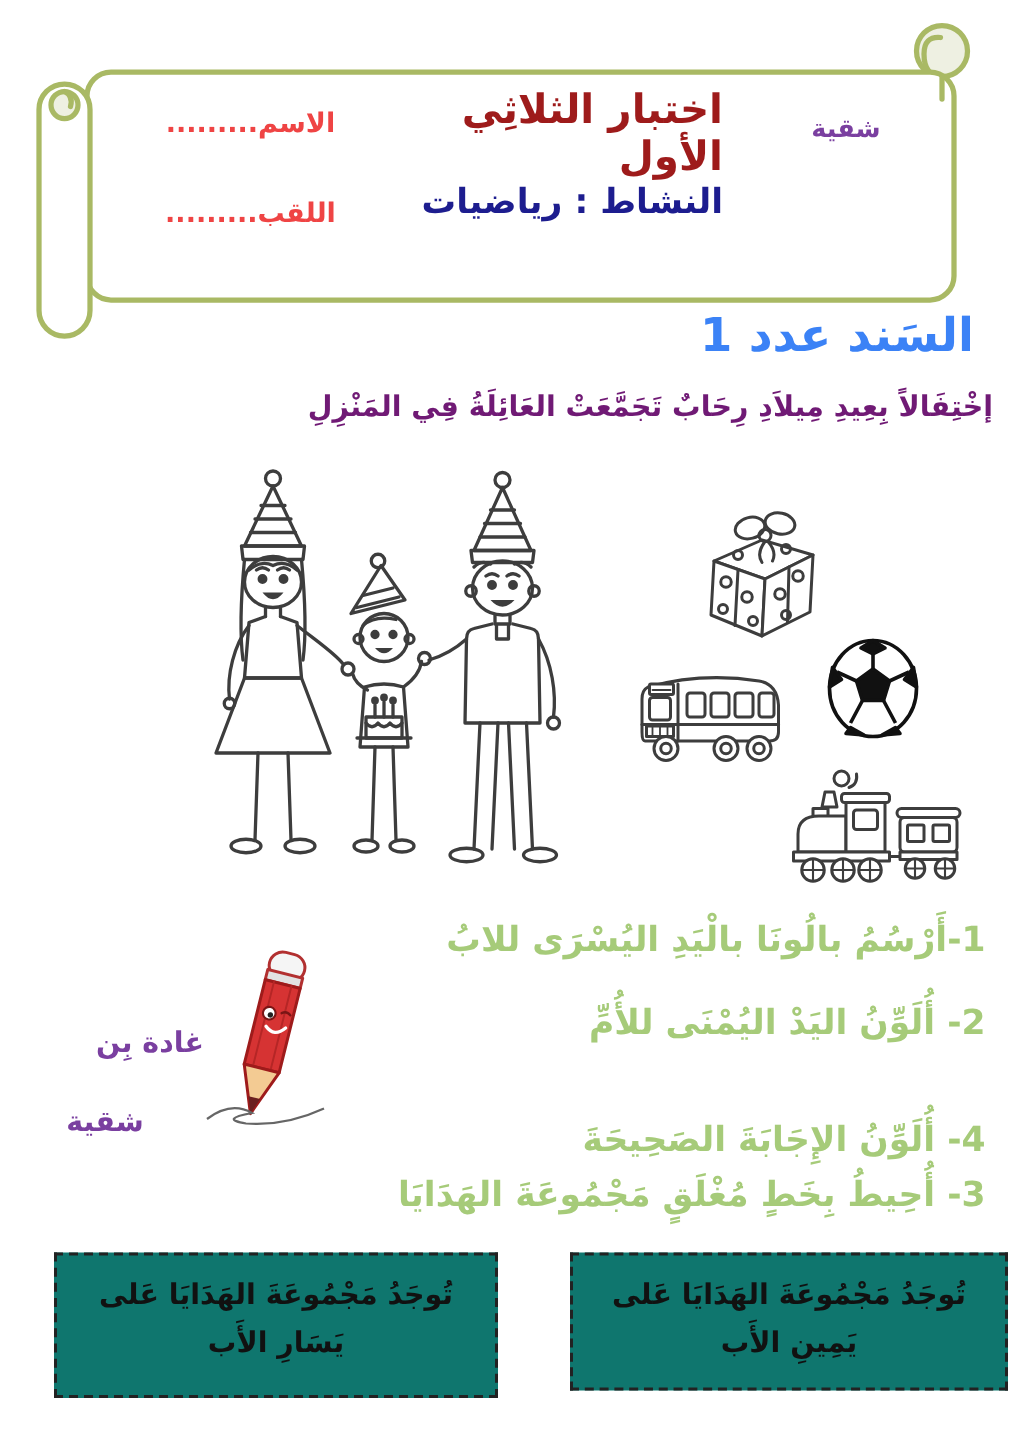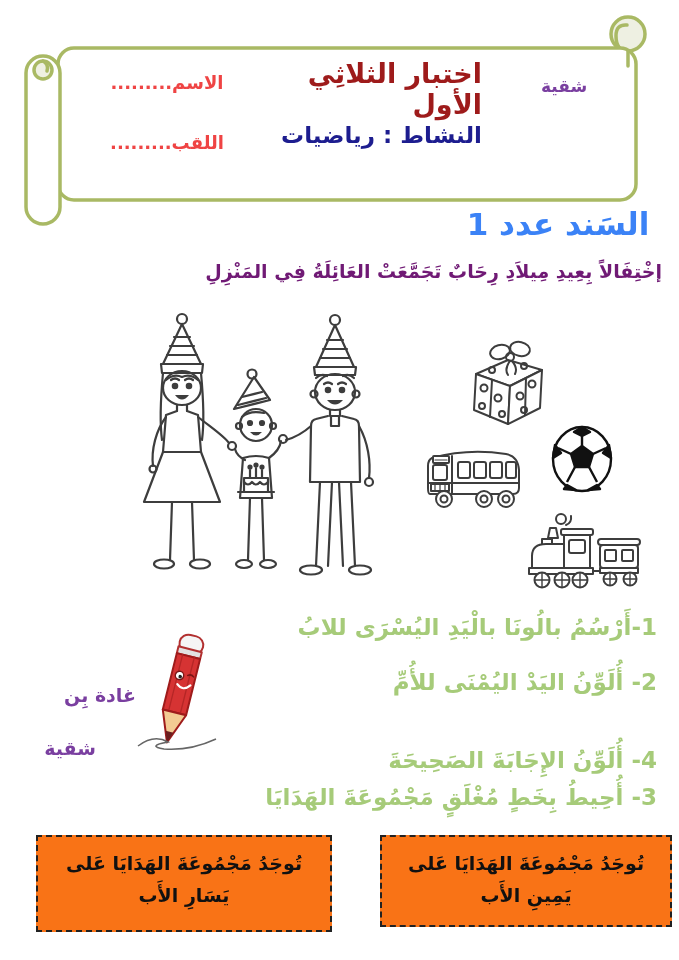--- a/index.html
+++ b/index.html
@@ -10,21 +10,21 @@
   .teacher{left:478px;top:60px;width:172px;color:#7a3fa0;font-size:17px;font-weight:600;text-align:right;line-height:1.5;}
   .teacher .l2{text-align:center;margin-top:14px;}
   .title{left:238px;top:58px;width:244px;text-align:right;color:#9e1b1b;font-size:27px;font-weight:700;}
   .activity{left:238px;top:122px;width:244px;text-align:right;color:#1d1d8f;font-size:23px;font-weight:700;}
   .field{left:92px;top:0;width:150px;color:#ef4444;font-size:18px;font-weight:700;text-align:center;}
   
   .sec-head{left:460px;top:206px;width:196px;color:#3b82f6;font-size:31px;font-weight:600;text-align:center;}
   .intro{left:180px;top:260px;width:482px;color:#701a75;font-size:19px;font-weight:700;text-align:right;}
   .instr{right:22px;color:#a6cb79;font-size:23px;font-weight:700;text-align:right;width:440px;}
   .sig{color:#7a3fa0;font-weight:700;font-size:19px;text-align:center;}
-  .ansbox{border:2.5px dashed #222;background:#f97316;color:#111;font-size:19px;font-weight:700;
+  .ansbox{border:2.5px dashed #222;background:#0f766e;color:#111;font-size:19px;font-weight:700;
           text-align:center;padding:10px 12px 0 12px;box-sizing:border-box;line-height:1.7;}
   svg{display:block;}
 </style>
 </head>
 <body>
 
 <svg class="abs" style="left:16px;top:6px;" width="650" height="230" viewBox="0 0 650 230">
   <g fill="#ffffff" stroke="#a9b964" stroke-width="3.5" stroke-linecap="round" stroke-linejoin="round">
     <circle cx="612" cy="28" r="17" fill="#eef0e2"></circle>
     <path d="M612 45 Q 600 45 600 30 Q 600 18 611 19" fill="none"></path>

